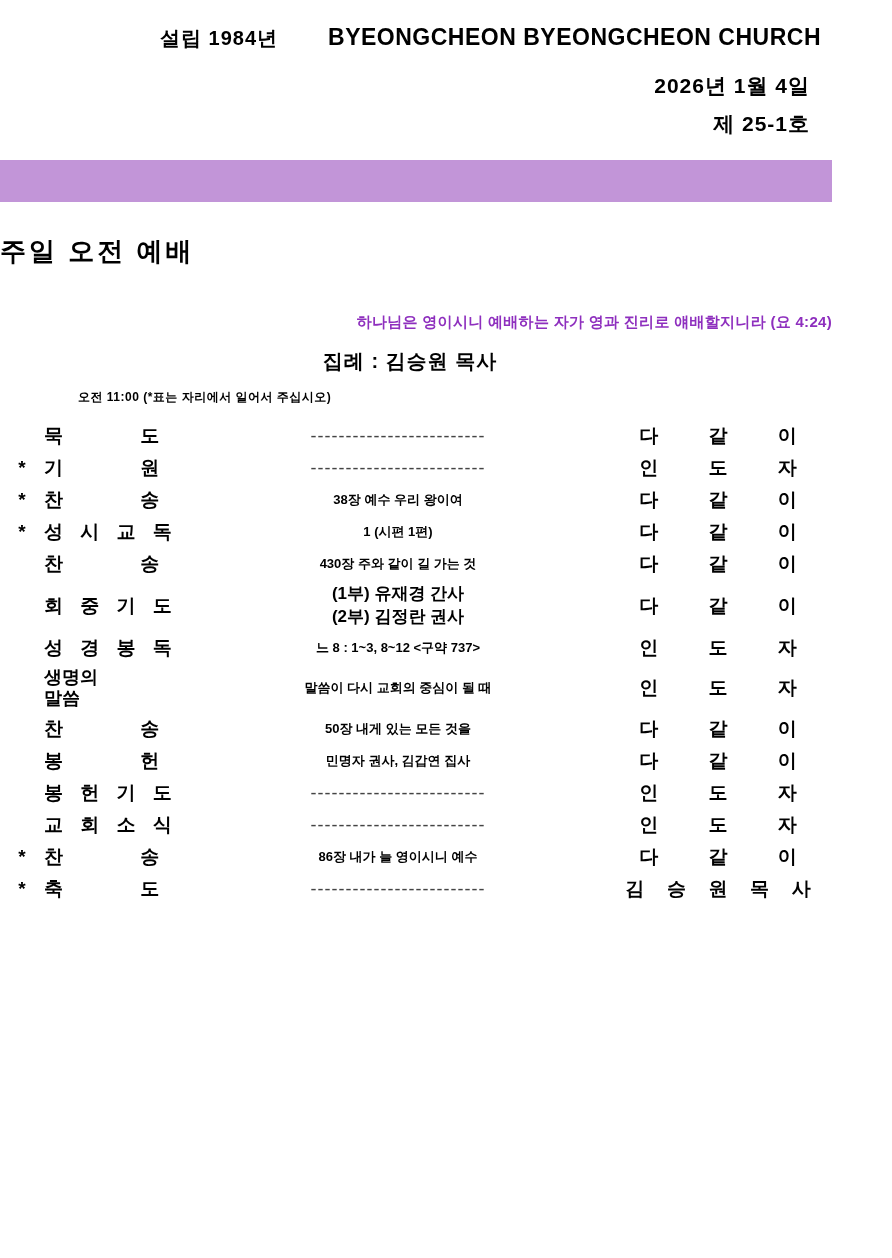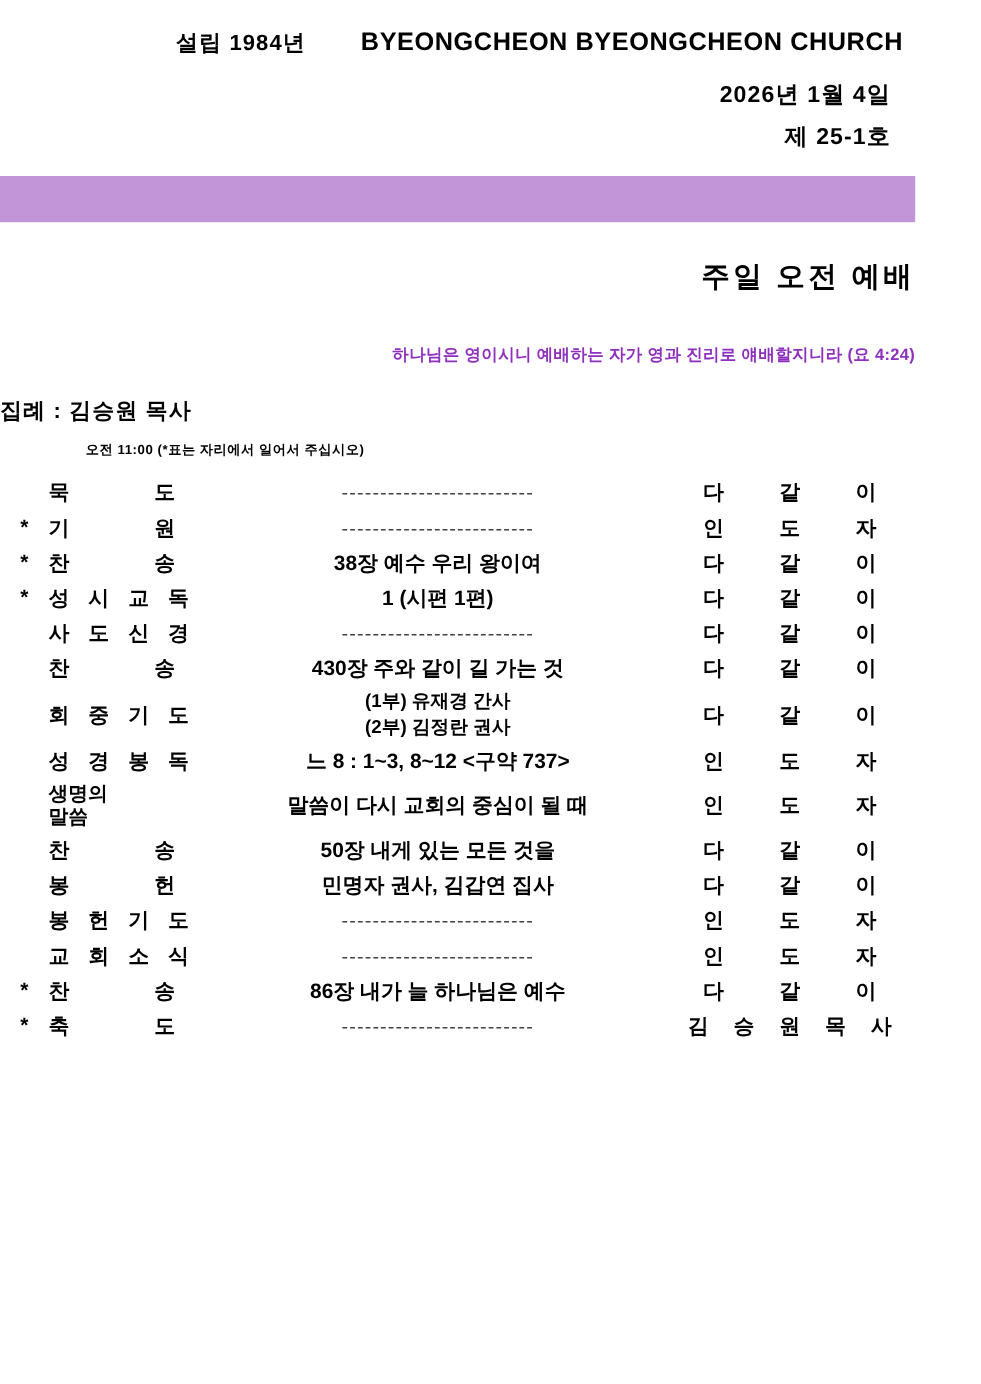--- a/index.html
+++ b/index.html
@@ -63,39 +63,39 @@
   
   .band {
     margin-top: 22px;
     height: 42px;
     width: 100%;
     background: #c295d8;
   }
 
   
   .service-title {
-    text-align: right;
+    text-align: left;
     font-size: 26px;
     font-weight: bold;
     margin-top: 32px;
     letter-spacing: 3px;
   }
   .verse {
     text-align: right;
     color: #8e2fbe;
     font-size: 15px;
     font-weight: bold;
     margin-top: 44px;
     letter-spacing: 0.3px;
   }
   .officiant {
-    text-align: left;
+    text-align: center;
     font-size: 20px;
     font-weight: bold;
-    margin-top: 28px;
+    margin-top: 16px;
     padding-right: 12px;
     letter-spacing: 1px;
   }
   .timeline {
     font-size: 12px;
     font-weight: bold;
     margin-top: 14px;
     margin-left: 78px;
     letter-spacing: 0.5px;
   }
@@ -119,21 +119,21 @@
     padding-left: 18px;
   }
   .col-name {
     width: 150px;
     font-size: 19px;
     font-weight: bold;
     white-space: nowrap;
   }
   .col-detail {
     text-align: center;
-    font-size: 19px;
+    font-size: 13px;
     font-weight: bold;
   }
   .col-who {
     width: 230px;
     font-size: 19px;
     font-weight: bold;
     padding-right: 20px;
   }
   .who-inner {
     display: flex;
@@ -230,32 +230,20 @@
           <td class="col-who">
             <div class="who-inner">
               <span>다</span>
               <span>같</span>
               <span>이</span>
             </div>
           </td>
         </tr>
         <tr>
           <td class="col-star"></td>
-          <td class="col-name name-4">사 도 신 경</td>
-          <td class="col-detail dashes">-------------------------</td>
-          <td class="col-who">
-            <div class="who-inner">
-              <span>다</span>
-              <span>같</span>
-              <span>이</span>
-            </div>
-          </td>
-        </tr>
-        <tr>
-          <td class="col-star"></td>
           <td class="col-name name-2">찬     송</td>
           <td class="col-detail ">430장 주와 같이 길 가는 것</td>
           <td class="col-who">
             <div class="who-inner">
               <span>다</span>
               <span>같</span>
               <span>이</span>
             </div>
           </td>
         </tr>
@@ -339,21 +327,21 @@
             <div class="who-inner">
               <span>인</span>
               <span>도</span>
               <span>자</span>
             </div>
           </td>
         </tr>
         <tr>
           <td class="col-star">*</td>
           <td class="col-name name-2">찬     송</td>
-          <td class="col-detail ">86장 내가 늘 하나님은 예수</td>
+          <td class="col-detail ">86장 내가 늘 영이시니 예수</td>
           <td class="col-who">
             <div class="who-inner">
               <span>다</span>
               <span>같</span>
               <span>이</span>
             </div>
           </td>
         </tr>
         <tr>
           <td class="col-star">*</td>

